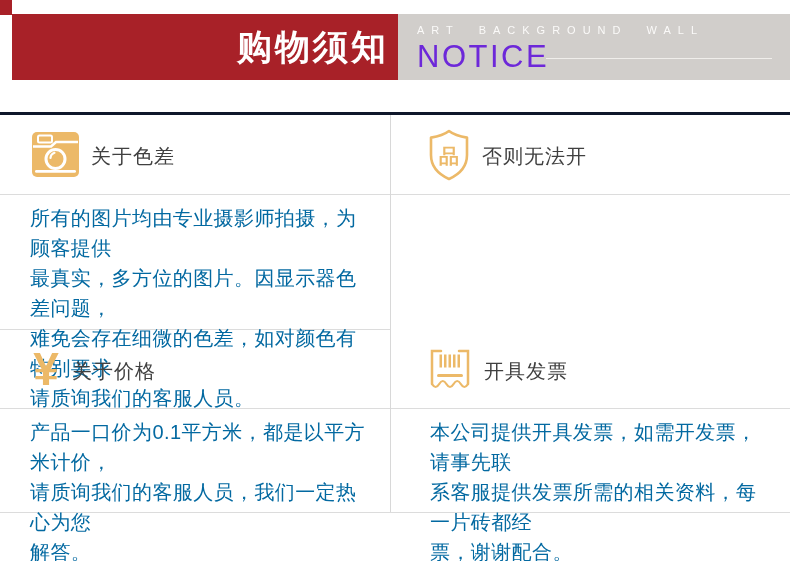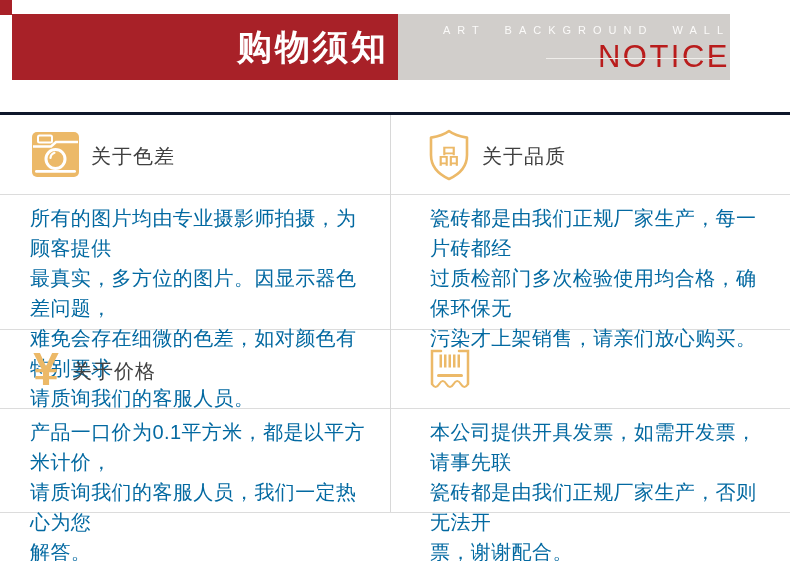--- a/index.html
+++ b/index.html
@@ -13,28 +13,28 @@
   }
   .banner-red{
     position:absolute;left:12px;top:14px;width:392px;height:66px;background:#a82128;
     display:flex;align-items:center;justify-content:flex-end;
   }
   .banner-red .title{
     color:#ffffff;font-size:35px;font-weight:700;letter-spacing:3px;
     padding-right:15px;line-height:66px;
   }
   .banner-gray{
-    position:absolute;left:398px;top:14px;width:332px;height:66px;background:#d1cecb;
-    box-sizing:border-box;padding:9px 0 0 13px;text-align:right;
+    position:absolute;left:398px;top:14px;width:392px;height:66px;background:#d1cecb;
+    box-sizing:border-box;padding:9px 0 0 19px;
   }
   .banner-sub{
     color:#fbfaf9;font-size:11px;letter-spacing:7px;word-spacing:9px;line-height:15px;
   }
   .banner-notice{
-    color:#b91c1c;font-size:31px;font-weight:300;letter-spacing:2.5px;line-height:36px;
+    color:#6d28d9;font-size:31px;font-weight:300;letter-spacing:2.5px;line-height:36px;
     display:inline-block;margin-top:1px;
   }
   .banner-line{
     position:absolute;left:148px;right:18px;top:44px;height:1px;background:#f0eeeb;
   }
   
   .content{
     position:absolute;left:0;top:112px;width:790px;
     border-top:3px solid #0f172a;border-bottom:1px solid #dcdcdc;
     display:grid;box-sizing:content-box;
@@ -94,30 +94,27 @@
     <span class="sec-title">关于色差</span>
   </div>
 
   <div class="cell hdr right hline" style="grid-column:3;grid-row:1;">
     <span class="icon-wrap">
       <svg width="42" height="52" viewBox="0 0 42 52">
         <path d="M21 2 C 16.5 5.5, 9.5 7.6, 3 8.6 V 26 C 3 38, 11 45.5, 21 50 C 31 45.5, 39 38, 39 26 V 8.6 C 32.5 7.6, 25.5 5.5, 21 2 Z" fill="none" stroke="#ecb968" stroke-width="2.6" stroke-linejoin="round"></path>
         <text x="21" y="33.5" text-anchor="middle" font-size="20" font-weight="bold" fill="#ecb968">品</text>
       </svg>
     </span>
-    <span class="sec-title">关于品质</span>
+    <span class="sec-title">否则无法开</span>
   </div>
 
   <div class="cell bodycell left hline" style="grid-column:1;grid-row:2;">所有的图片均由专业摄影师拍摄，为顾客提供
 最真实，多方位的图片。因显示器色差问题，
 难免会存在细微的色差，如对颜色有特别要求
 请质询我们的客服人员。</div>
-  <div class="cell bodycell right hline" style="grid-column:3;grid-row:2;">瓷砖都是由我们正规厂家生产，每一片砖都经
-过质检部门多次检验使用均合格，确保环保无
-污染才上架销售，请亲们放心购买。</div>
 
   <div class="cell hdr left hline" style="grid-column:1;grid-row:3;">
     <span class="icon-wrap yen">¥</span>
     <span class="sec-title">关于价格</span>
   </div>
 
   <div class="cell hdr right hline" style="grid-column:3;grid-row:3;">
     <span class="icon-wrap">
       <svg width="44" height="42" viewBox="0 0 44 42">
         <path d="M13 3 H4 V36" fill="none" stroke="#ecb968" stroke-width="2.5" stroke-linecap="round"></path>
@@ -126,22 +123,23 @@
         <g fill="#ecb968">
           <rect x="11.5" y="6.5" width="2.5" height="13"></rect>
           <rect x="16" y="6.5" width="2.5" height="13"></rect>
           <rect x="20.5" y="6.5" width="2.5" height="13"></rect>
           <rect x="25" y="6.5" width="2.5" height="13"></rect>
           <rect x="29.5" y="6.5" width="2.5" height="13"></rect>
           <rect x="9" y="26" width="26" height="3" rx="1.5"></rect>
         </g>
       </svg>
     </span>
+    <span class="sec-title">开具发票</span>
   </div>
 
   <div class="cell bodycell left" style="grid-column:1;grid-row:4;">产品一口价为0.1平方米，都是以平方米计价，
 请质询我们的客服人员，我们一定热心为您
 解答。</div>
   <div class="cell bodycell right" style="grid-column:3;grid-row:4;">本公司提供开具发票，如需开发票，请事先联
-瓷砖都是由我们正规厂家生产，否则无法开
+系客服提供发票所需的相关资料，每一片砖都经
 票，谢谢配合。</div>
 
 </div>
 
 </body></html>

